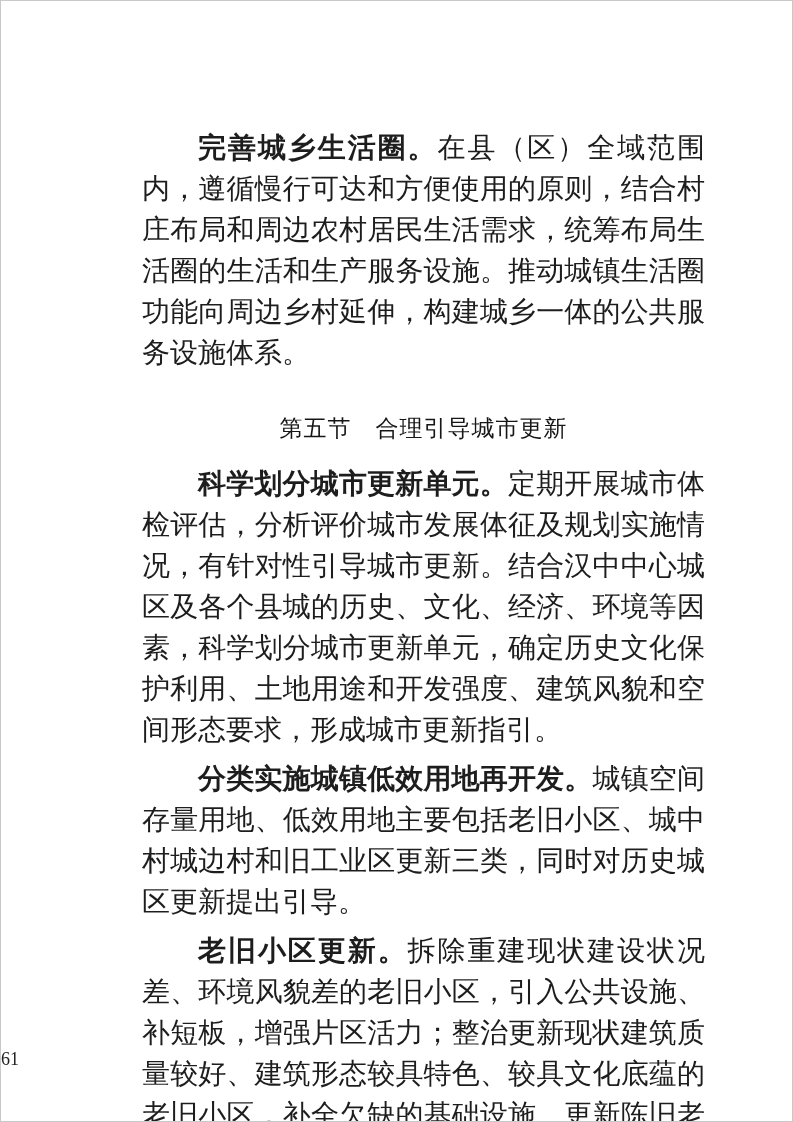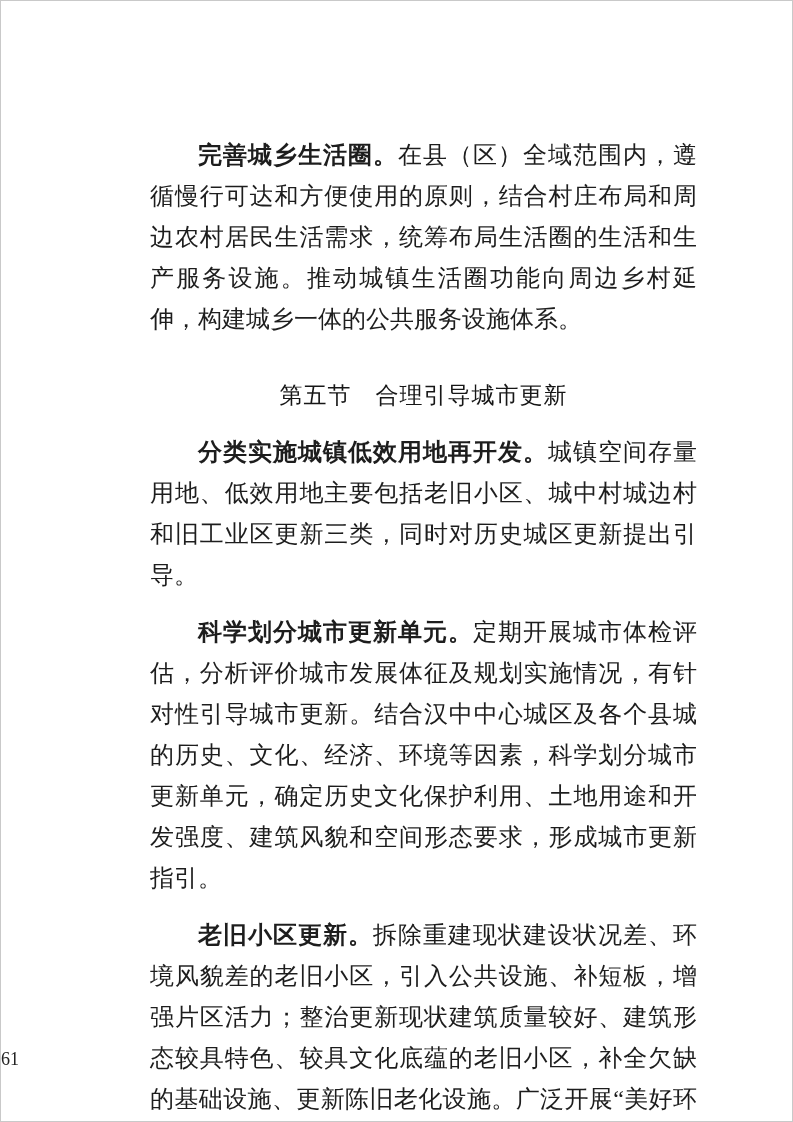--- a/index.html
+++ b/index.html
@@ -18,22 +18,22 @@
     color: #1d1d1d;
     font-family: "Liberation Serif", "DejaVu Serif", serif;
   }
   .content {
     position: absolute;
     left: 133px;
     top: 118px;
     width: 579px;
   }
   .para {
-    margin: 16px;
-    font-size: 24px;
+    margin: 8px;
+    font-size: 28px;
     line-height: 41px;
     text-align: justify;
     text-justify: inter-ideograph;
     text-indent: 2em;
     word-break: break-all;
   }
   .para .lead {
     font-family: "DejaVu Sans", "Liberation Sans", sans-serif;
     font-weight: 700;
   }
@@ -62,22 +62,22 @@
 </head>
 <body>
 
 <div class="page">
   <div class="content">
 
     <p class="para"><span class="lead">完善城乡生活圈。</span><span>在县（区）全域范围内，遵循慢行可达和方便使用的原则，结合村庄布局和周边农村居民生活需求，统筹布局生活圈的生活和生产服务设施。推动城镇生活圈功能向周边乡村延伸，构建城乡一体的公共服务设施体系。</span></p>
 
     <h2 class="section-heading">第五节　合理引导城市更新</h2>
 
+    <p class="para"><span class="lead">科学划分城市更新单元。</span><span>定期开展城市体检评估，分析评价城市发展体征及规划实施情况，有针对性引导城市更新。结合汉中中心城区及各个县城的历史、文化、经济、环境等因素，科学划分城市更新单元，确定历史文化保护利用、土地用途和开发强度、建筑风貌和空间形态要求，形成城市更新指引。</span></p>
+
     <p class="para"><span class="lead">分类实施城镇低效用地再开发。</span><span>城镇空间存量用地、低效用地主要包括老旧小区、城中村城边村和旧工业区更新三类，同时对历史城区更新提出引导。</span></p>
-
-    <p class="para"><span class="lead">科学划分城市更新单元。</span><span>定期开展城市体检评估，分析评价城市发展体征及规划实施情况，有针对性引导城市更新。结合汉中中心城区及各个县城的历史、文化、经济、环境等因素，科学划分城市更新单元，确定历史文化保护利用、土地用途和开发强度、建筑风貌和空间形态要求，形成城市更新指引。</span></p>
 
     <p class="para"><span class="lead">老旧小区更新。</span><span>拆除重建现状建设状况差、环境风貌差的老旧小区，引入公共设施、补短板，增强片区活力；整治更新现状建筑质量较好、建筑形态较具特色、较具文化底蕴的老旧小区，补全欠缺的基础设施、更新陈旧老化设施。广泛开展“美好环境与幸福生活共同缔造”活动，争取老旧小区创建为环境整洁、设施完善、绿色生态、安全有序、管理规范、和谐宜居的“陕西省美好幸福小区”。中心城区重点改造一批老旧街区，实现街区业态整体升级，打造市民消费升级载体。</span></p>
 
   </div>
 
   <div class="page-number">61</div>
 </div>
 
 </body></html>

